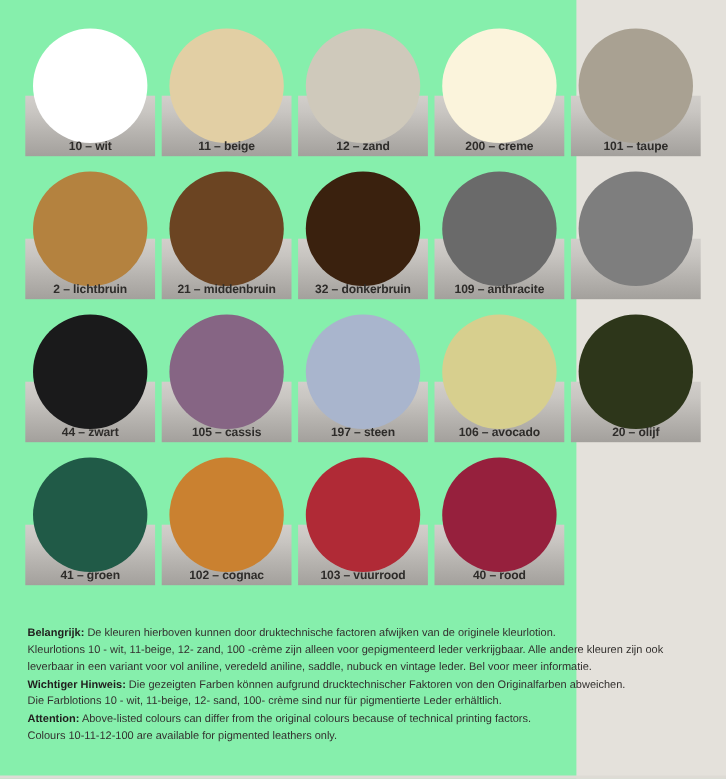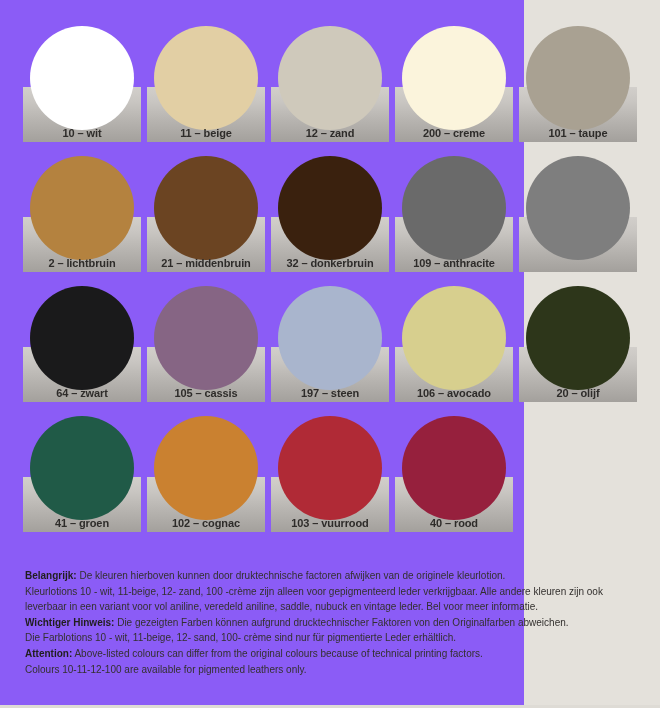--- a/index.html
+++ b/index.html
@@ -11,21 +11,21 @@
     height: 708px;
     background: #e4e1db;
     font-family: "Liberation Sans", sans-serif;
     overflow: hidden;
     position: relative;
   }
 
   #page-root {
     width: 524px;
     height: 708px;
-    background: #8b5cf6;
+    background: #86efac;
     position: relative;
     box-sizing: border-box;
   }
 
   
   .swatch-grid {
     position: absolute;
     left: 20px;
     top: 18px;
     width: 620px;
@@ -168,21 +168,21 @@
         <div class="swatch-disc" style="background: rgb(106, 106, 106);"></div>
         <div class="swatch-label">109 – anthracite</div>
       </div>
       <div class="swatch-cell">
         <div class="swatch-plate"></div>
         <div class="swatch-disc" style="background: rgb(126, 126, 126);"></div>
       </div>
       <div class="swatch-cell">
         <div class="swatch-plate"></div>
         <div class="swatch-disc" style="background: rgb(26, 26, 27);"></div>
-        <div class="swatch-label">64 – zwart</div>
+        <div class="swatch-label">44 – zwart</div>
       </div>
       <div class="swatch-cell">
         <div class="swatch-plate"></div>
         <div class="swatch-disc" style="background: rgb(134, 101, 132);"></div>
         <div class="swatch-label">105 – cassis</div>
       </div>
       <div class="swatch-cell">
         <div class="swatch-plate"></div>
         <div class="swatch-disc" style="background: rgb(169, 181, 205);"></div>
         <div class="swatch-label">197 – steen</div>

